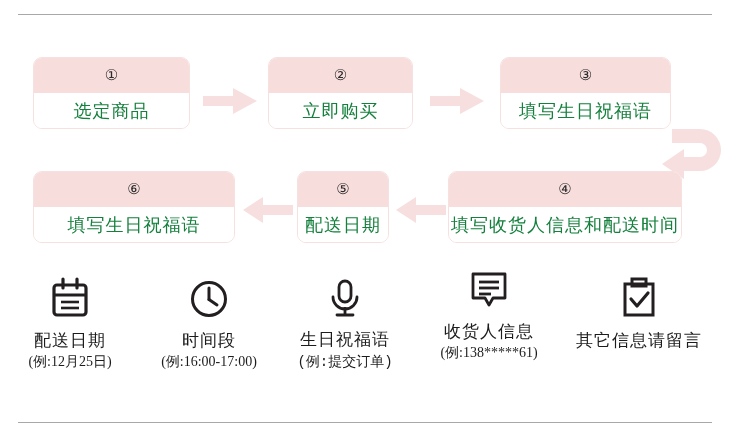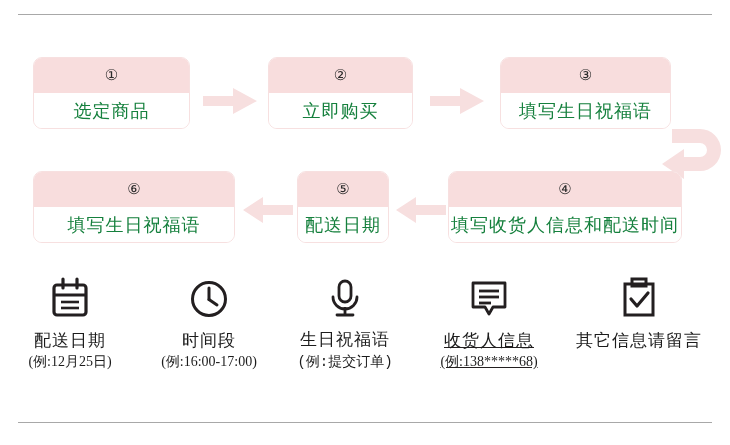--- a/index.html
+++ b/index.html
@@ -219,31 +219,31 @@
       <rect x="15" y="4" width="12" height="21" rx="6" ry="6" fill="none" stroke="#231f20" stroke-width="2.8"></rect>
       <path d="M 9 20 A 12 12 0 0 0 33 20" fill="none" stroke="#231f20" stroke-width="2.8" stroke-linecap="round"></path>
       <line x1="21" y1="30" x2="21" y2="38" stroke="#231f20" stroke-width="2.8"></line>
       <line x1="13" y1="38" x2="29" y2="38" stroke="#231f20" stroke-width="2.8" stroke-linecap="round"></line>
     </svg>
   </div>
   <div class="icon-title">生日祝福语</div>
   <div class="icon-sub">(例:提交订单)</div>
 </div>
 
-<div class="icon-cell" style="left:414px;top:275px;text-decoration:underline;">
+<div class="icon-cell" style="left:414px;top:266px;">
   <div class="icon-glyph">
     <svg width="44" height="44" viewBox="0 0 44 44">
       <path d="M6 6 H38 V30 H26 L22 37 L18 30 H6 Z" fill="none" stroke="#231f20" stroke-width="2.8" stroke-linejoin="round"></path>
       <line x1="12" y1="14" x2="32" y2="14" stroke="#231f20" stroke-width="2.8"></line>
       <line x1="12" y1="20" x2="32" y2="20" stroke="#231f20" stroke-width="2.8"></line>
       <line x1="12" y1="26" x2="24" y2="26" stroke="#231f20" stroke-width="2.8"></line>
     </svg>
   </div>
   <div class="icon-title">收货人信息</div>
-  <div class="icon-sub">(例:138*****68)</div>
+  <div class="icon-sub">(例:138*****61)</div>
 </div>
 
 <div class="icon-cell" style="left:564px;top:275px;">
   <div class="icon-glyph">
     <svg width="42" height="44" viewBox="0 0 42 44">
       <rect x="7" y="7" width="28" height="31" fill="none" stroke="#231f20" stroke-width="3"></rect>
       <rect x="14" y="2" width="14" height="7" fill="none" stroke="#231f20" stroke-width="3"></rect>
       <polyline points="13,22 19,29 30,16" fill="none" stroke="#231f20" stroke-width="3.2" stroke-linecap="round" stroke-linejoin="round"></polyline>
     </svg>
   </div>

